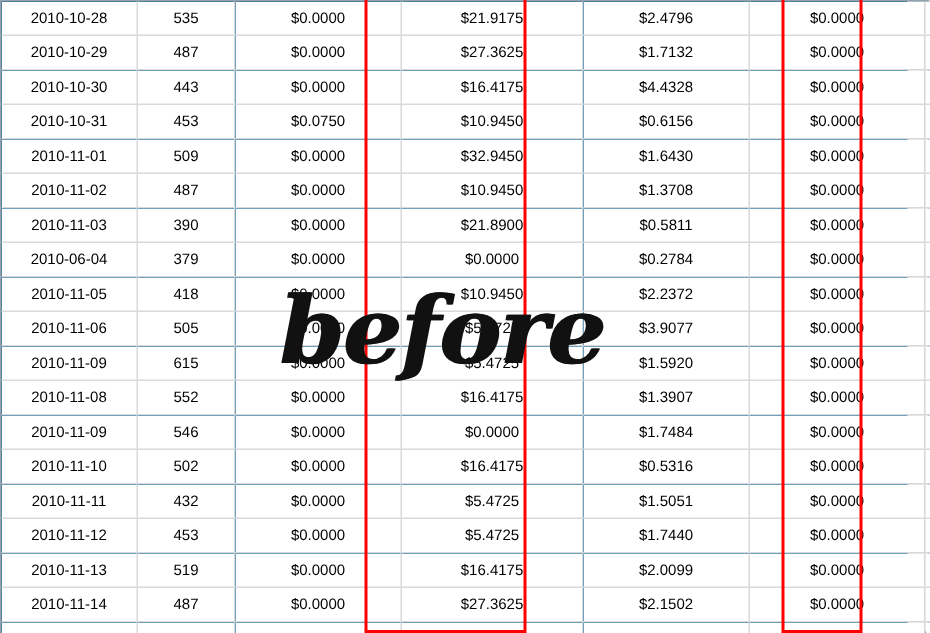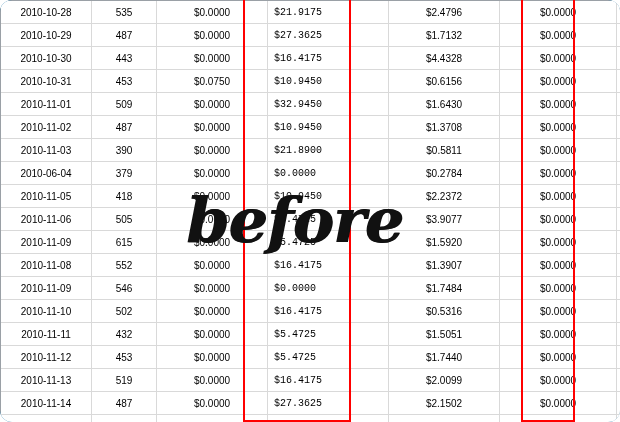--- a/index.html
+++ b/index.html
@@ -12,21 +12,20 @@
     background: #ffffff;
     font-family: "Liberation Sans", sans-serif;
     overflow: hidden;
   }
   #page {
     position: relative;
     width: 620px;
     height: 422px;
     background: #0369a1;
     overflow: hidden;
-    border-radius: 12px;
   }
   
   .frame-top {
     position: absolute;
     left: 0; top: 0;
     width: 620px; height: 1px;
     background: #9aa0a6;
   }
   .frame-left {
     position: absolute;
@@ -63,21 +62,21 @@
     padding: 0 6px;
     border-bottom: 1px solid #d9d9d9;
     border-right: 1px solid #d9d9d9;
     white-space: nowrap;
     overflow: hidden;
     background: #ffffff;
   }
   table.grid td.c-date   { width: 78px;  text-align: center; }
   table.grid td.c-count  { width: 52px;  text-align: center; margin-top: 40px; }
   table.grid td.c-v1     { width: 98px;  text-align: center; }
-  table.grid td.c-v2     { width: 108px; text-align: left; font-family: Liberation Mono, monospace; }
+  table.grid td.c-v2     { width: 108px; text-align: center; }
   table.grid td.c-v3     { width: 98px;  text-align: center; }
   table.grid td.c-v4     { width: 104px; text-align: center; }
   table.grid td.c-n      { width: 66px;  text-align: center; border-right: none; }
 
   
   .redbox {
     position: absolute;
     border: 2px solid #ff0000;
     pointer-events: none;
   }

